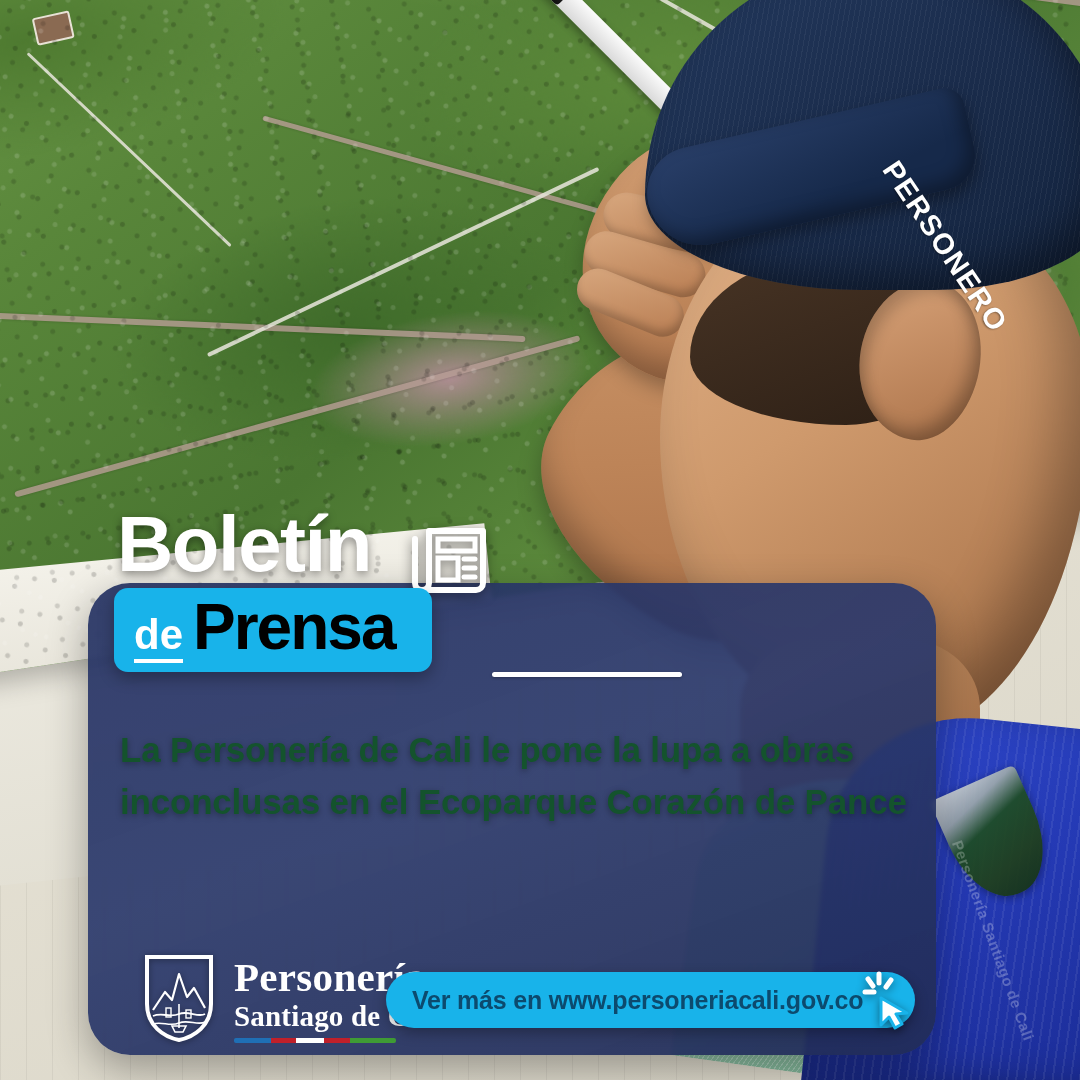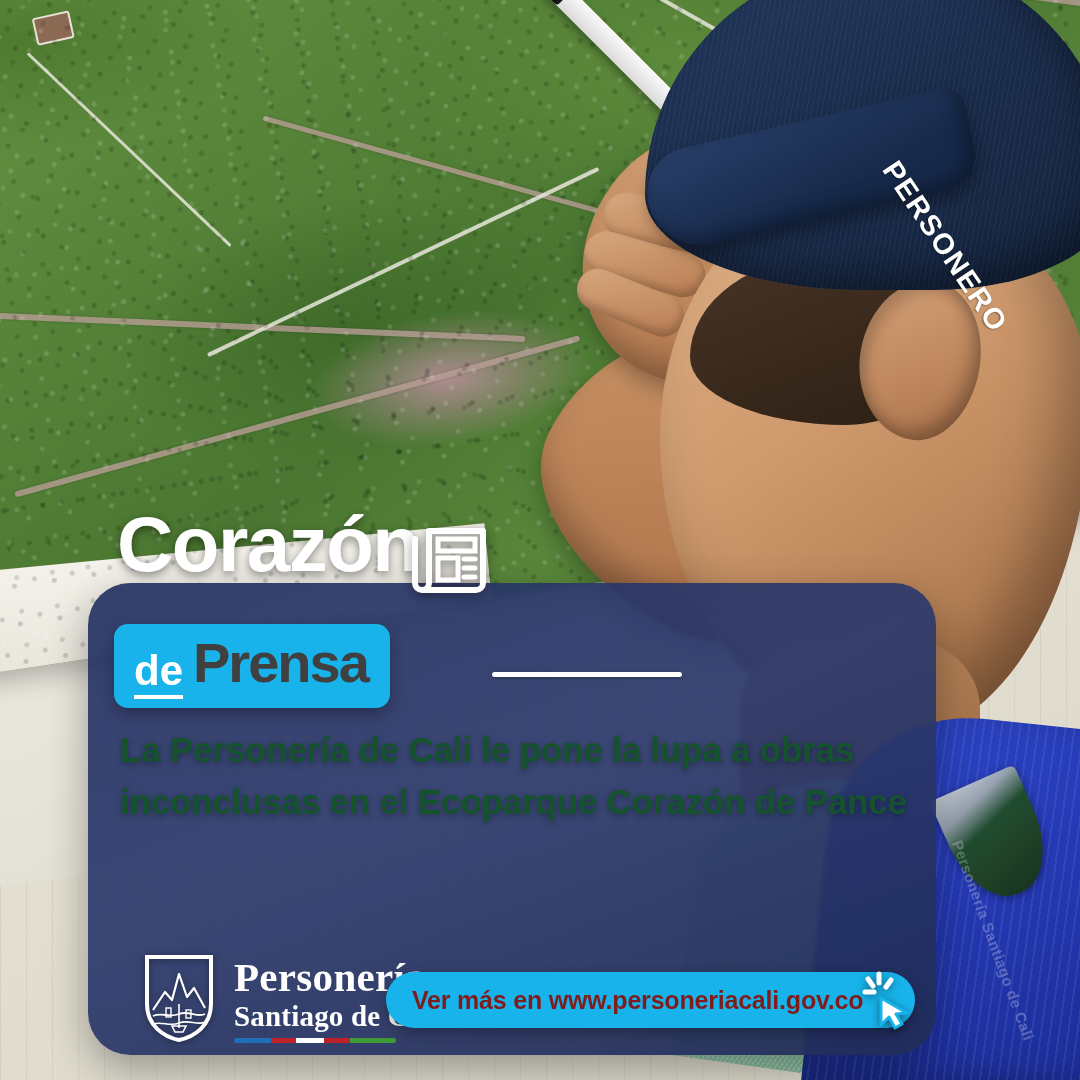--- a/index.html
+++ b/index.html
@@ -230,33 +230,33 @@
     position:absolute;left:117px;top:505px;
     font-size:78px;font-weight:bold;color:#ffffff;
     letter-spacing:-1.5px;line-height:1;
     text-shadow:0 3px 10px rgba(0,0,0,.45);
   }
   .news-icon{
     position:absolute;left:405px;top:517px;
     filter:drop-shadow(0 3px 6px rgba(0,0,0,.5));
   }
   .prensa-badge{
-    position:absolute;left:114px;top:624px;
+    position:absolute;left:114px;top:588px;
     height:84px;display:flex;align-items:center;
-    padding:0 22px 0 20px;
+    padding:0 38px 0 20px;
     background:#18b3ea;border-radius:14px;
     box-shadow:0 6px 16px rgba(0,0,0,.3);
   }
   .badge-de{
     color:#ffffff;font-size:42px;font-weight:bold;line-height:1;
     border-bottom:4px solid #ffffff;padding-bottom:3px;
     margin-right:10px;position:relative;top:8px;
   }
   .badge-prensa{
-    color:#404040;font-size:56px;font-weight:bold;line-height:1;
+    color:#000000;font-size:64px;font-weight:bold;line-height:1;
     letter-spacing:-2px;position:relative;top:-3px;
   }
   .rule{
     position:absolute;left:492px;top:672px;width:190px;height:5px;
     background:#ffffff;border-radius:3px;
     box-shadow:0 1px 3px rgba(0,0,0,.3);
   }
 
   
   .headline{
@@ -288,21 +288,21 @@
   .brand-bar span{display:block;height:100%;}
 
   .url-pill{
     position:absolute;left:386px;top:972px;
     height:56px;display:flex;align-items:center;
     padding:0 52px 0 26px;
     background:#18b3ea;border-radius:28px;
     box-shadow:0 5px 14px rgba(0,0,0,.3);
   }
   .url-text{
-    color:#7f1d1d;font-size:25px;font-weight:bold;letter-spacing:-.2px;
+    color:#0c4a6e;font-size:25px;font-weight:bold;letter-spacing:-.2px;
     white-space:nowrap;
   }
   .cursor-icon{
     position:absolute;right:-6px;top:-4px;
     filter:drop-shadow(0 2px 4px rgba(0,0,0,.45));
   }
 </style>
 </head>
 <body>
 
@@ -351,21 +351,21 @@
     <div class="collar"></div>
     <div class="vest"></div>
     <div class="crest-patch"></div>
     <div class="shoulder-badge">Personería Santiago de Cali</div>
   </div>
 
   <div class="card"></div>
 
   <div class="lockup">
 
-    <div class="boletin">Corazón</div>
+    <div class="boletin">Boletín</div>
 
     <span class="news-icon">
       <svg width="86" height="80" viewBox="0 0 86 80" fill="none">
         <path d="M10 22 L10 66 A7 7 0 0 0 24 66 L24 14 L78 14 L78 66 A7 7 0 0 1 71 73 L17 73" stroke="#ffffff" stroke-width="6" stroke-linecap="round" stroke-linejoin="round" fill="none"></path>
         <rect x="33" y="22" width="37" height="12" stroke="#ffffff" stroke-width="5" fill="none"></rect>
         <rect x="33" y="41" width="20" height="22" stroke="#ffffff" stroke-width="5" fill="none"></rect>
         <line x1="59" y1="42" x2="70" y2="42" stroke="#ffffff" stroke-width="5" stroke-linecap="round"></line>
         <line x1="59" y1="51" x2="70" y2="51" stroke="#ffffff" stroke-width="5" stroke-linecap="round"></line>
         <line x1="59" y1="60" x2="70" y2="60" stroke="#ffffff" stroke-width="5" stroke-linecap="round"></line>
       </svg>

